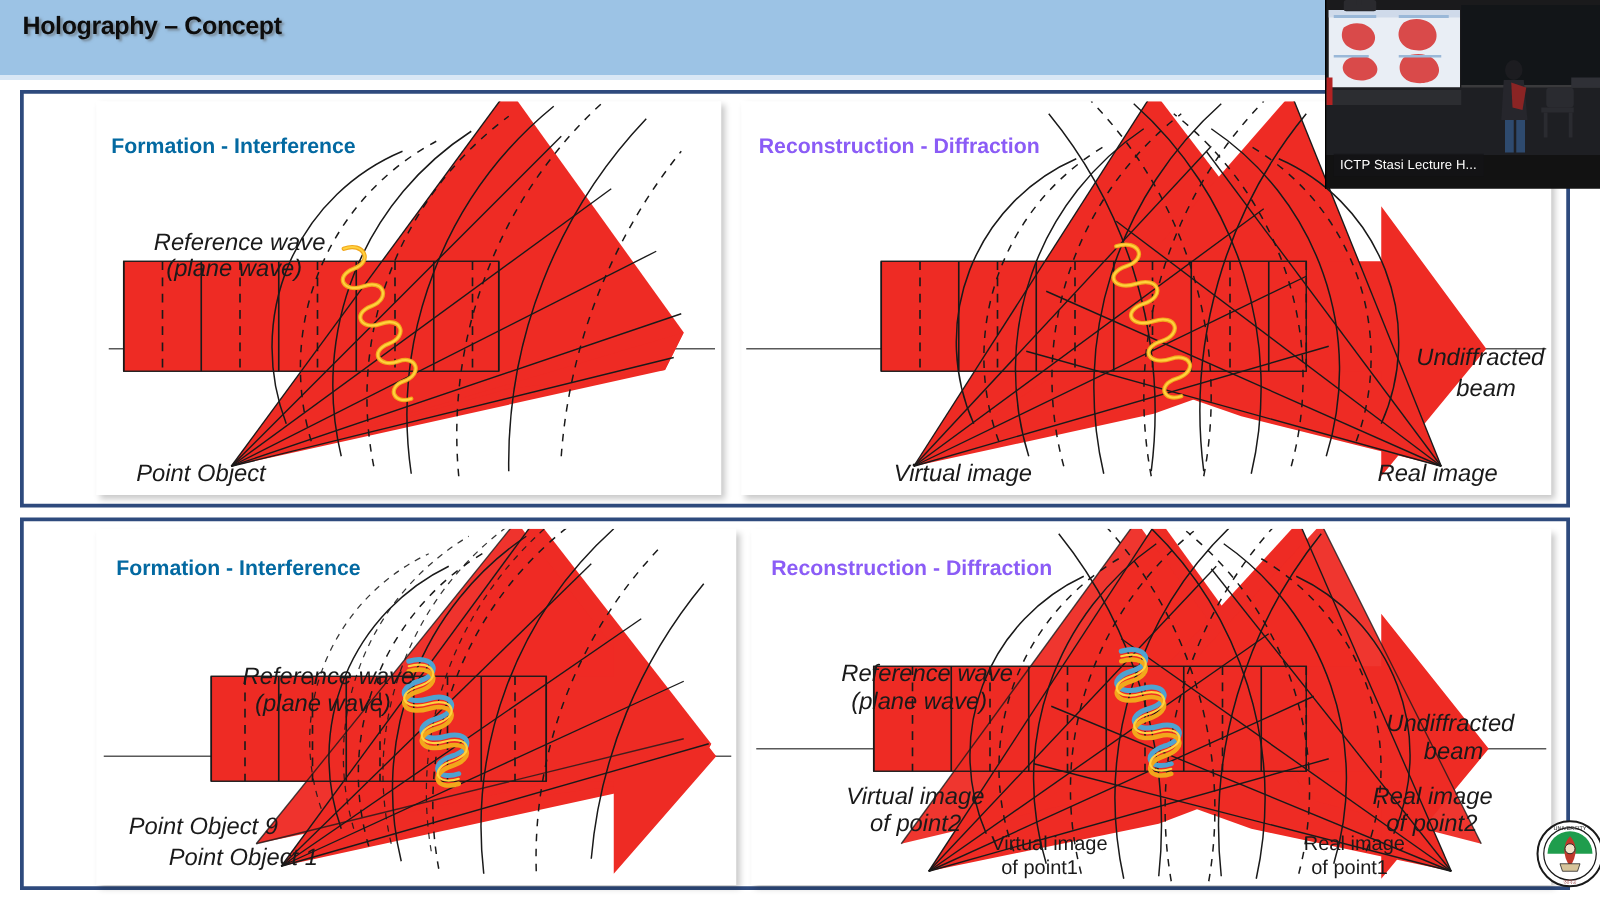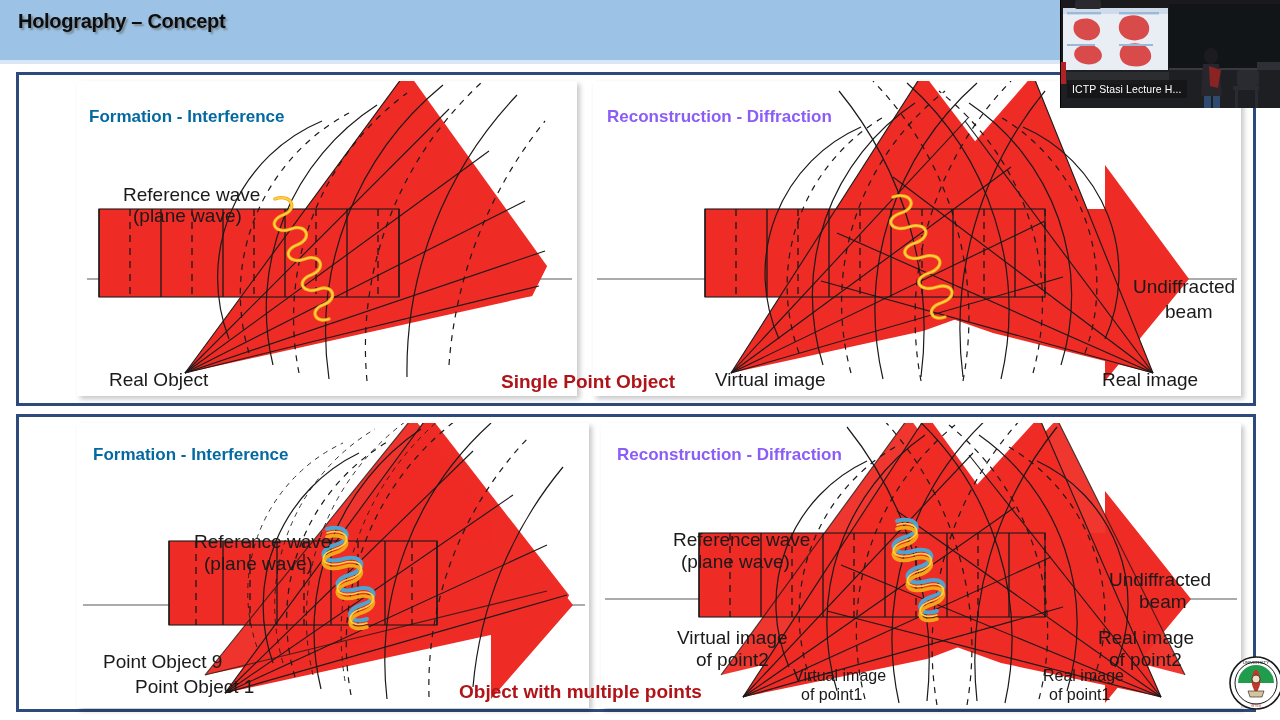--- a/index.html
+++ b/index.html
@@ -42,36 +42,36 @@
   }
   
   .panel-heading{
     position:absolute;font-size:17px;font-weight:bold;white-space:nowrap;z-index:30;
   }
   .heading-cyan{color:#0369a1;}
   .heading-green{color:#8b5cf6;}
   
   .diag-label{
     position:absolute;color:#1a1a1a;font-size:19px;line-height:22px;
-    white-space:pre;z-index:30;
+    white-space:pre;z-index:30;font-style:italic;
   }
   .diag-label-sm{
     position:absolute;color:#1a1a1a;font-size:16px;line-height:19px;
     white-space:pre;z-index:30;
   }
   
   .caption-red{
     position:absolute;color:#b01418;font-size:19px;font-weight:bold;
     white-space:nowrap;z-index:40;
   }
   
   .fig{position:absolute;left:0;top:0;width:100%;height:100%;}
   
   #pip{
-    position:absolute;left:1060px;top:0;width:220px;height:108px;
+    position:absolute;left:1060px;top:0;width:220px;height:151px;
     background:#121212;overflow:hidden;z-index:60;
     border-left:1px solid #000;
   }
   #pip-label{
     position:absolute;left:6px;bottom:10px;
     background:rgba(20,20,22,.72);color:#fff;
     font-size:10.5px;padding:3px 6px 3px 5px;white-space:nowrap;
     letter-spacing:.1px;
   }
   
@@ -160,21 +160,21 @@
                    C230,142 236,158 220,164 C204,170 212,184 228,178
                    C244,172 250,188 234,194 C218,200 226,214 242,208
                    C256,203 262,218 246,224 C232,229 238,243 252,238"></path>
         </g>
       </g>
     </svg>
 
     <div class="panel-heading heading-cyan" style="left:12px;top:26px;">Formation - Interference</div>
     <div class="diag-label" style="left:46px;top:103px;">Reference wave</div>
     <div class="diag-label" style="left:56px;top:124px;">(plane wave)</div>
-    <div class="diag-label" style="left:32px;top:288px;">Real Object</div>
+    <div class="diag-label" style="left:32px;top:288px;">Point Object</div>
   </div>
 
   <div class="inner-card" style="left:574px;top:6px;width:648px;height:315px;">
     <svg class="fig" viewBox="0 0 648 315" preserveAspectRatio="none">
       <defs>
           <clipPath id="clipTR">
             <rect x="0" y="0" width="648" height="315"></rect>
           </clipPath>
         </defs>
       <g clip-path="url(#clipTR)">
@@ -257,21 +257,20 @@
       </g>
     </svg>
 
     <div class="panel-heading heading-green" style="left:14px;top:26px;">Reconstruction - Diffraction</div>
     <div class="diag-label" style="left:540px;top:195px;">Undiffracted</div>
     <div class="diag-label" style="left:572px;top:220px;">beam</div>
     <div class="diag-label" style="left:122px;top:288px;">Virtual image</div>
     <div class="diag-label" style="left:509px;top:288px;">Real image</div>
   </div>
 
-  <div class="caption-red" style="left:482px;top:296px;">Single Point Object</div>
 </div>
 
 <div class="panel-box" id="box-bottom">
 
   <div class="inner-card" style="left:58px;top:6px;width:512px;height:285px;">
     <svg class="fig" viewBox="0 0 512 285" preserveAspectRatio="none">
       <defs>
           <clipPath id="clipBL">
             <rect x="0" y="0" width="512" height="285"></rect>
           </clipPath>
@@ -446,21 +445,20 @@
     <div class="diag-label" style="left:76px;top:204px;">Virtual image</div>
     <div class="diag-label" style="left:95px;top:226px;">of point2</div>
     <div class="diag-label-sm" style="left:192px;top:243px;">Virtual image</div>
     <div class="diag-label-sm" style="left:200px;top:262px;">of point1</div>
     <div class="diag-label" style="left:497px;top:204px;">Real image</div>
     <div class="diag-label" style="left:508px;top:226px;">of point2</div>
     <div class="diag-label-sm" style="left:442px;top:243px;">Real image</div>
     <div class="diag-label-sm" style="left:448px;top:262px;">of point1</div>
   </div>
 
-  <div class="caption-red" style="left:440px;top:264px;">Object with multiple points</div>
 </div>
 
 <div id="seal">
   <svg viewBox="0 0 56 56" width="56" height="56">
     <circle cx="28" cy="28" r="26" fill="#ffffff" stroke="#1a1a1a" stroke-width="1.6"></circle>
     <circle cx="28" cy="28" r="21" fill="#ffffff" stroke="#1a1a1a" stroke-width="1"></circle>
     <path d="M10,28 A18 18 0 0 1 46,28 Z" fill="#1f9d4d"></path>
     <path d="M28,14 C34,20 34,30 28,38 C22,30 22,20 28,14 Z" fill="#c0392b"></path>
     <circle cx="28" cy="24" r="4" fill="#f3e2c7" stroke="#1a1a1a" stroke-width=".7"></circle>
     <path d="M20,36 L36,36 L34,42 L22,42 Z" fill="#d7c49a" stroke="#1a1a1a" stroke-width=".6"></path>

